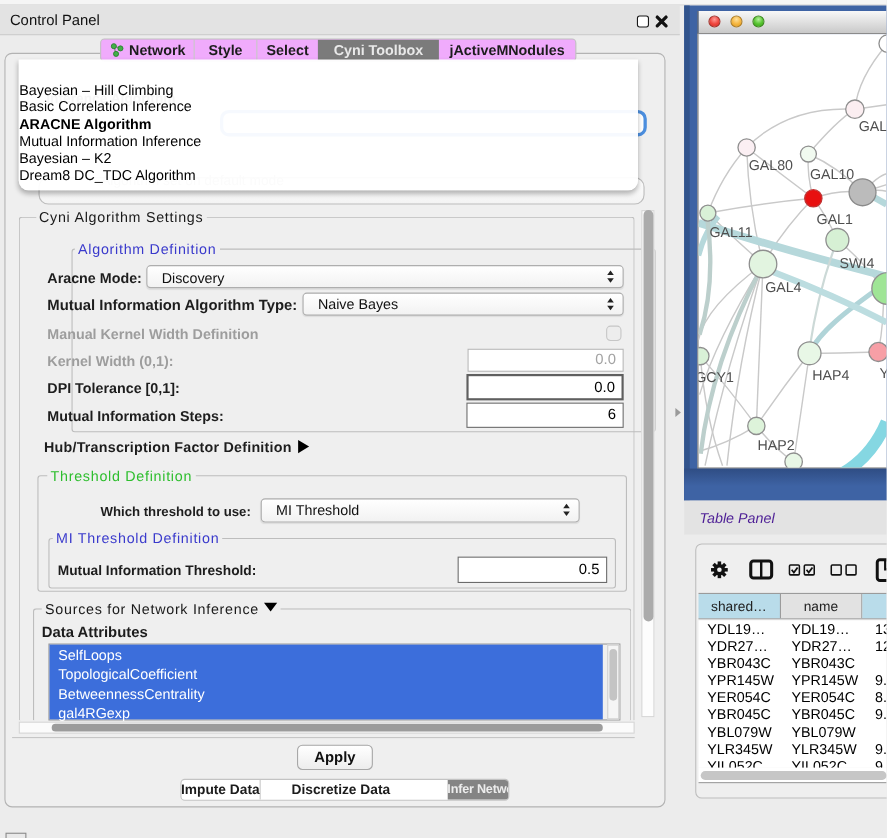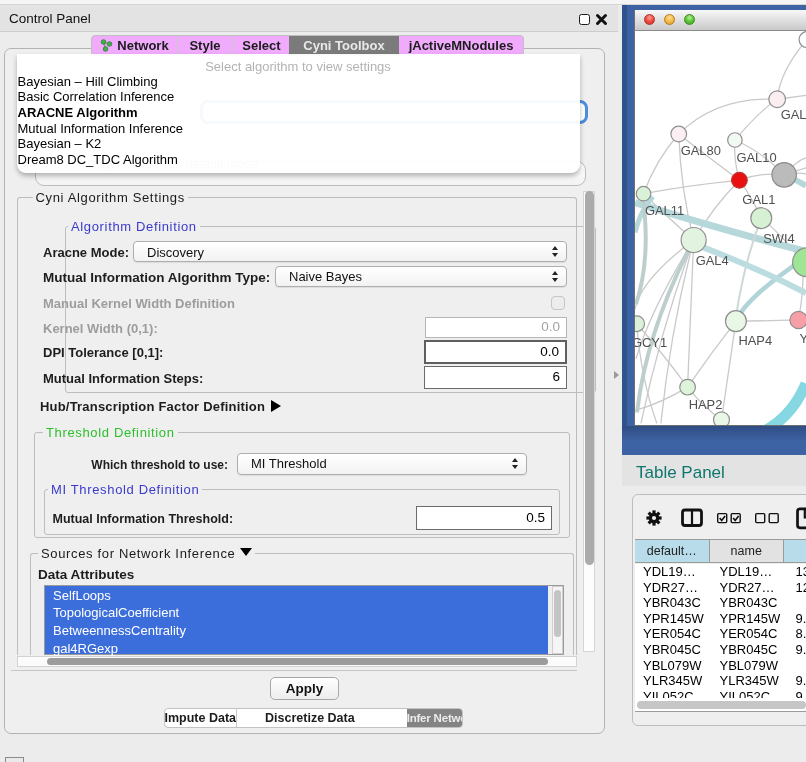--- a/index.html
+++ b/index.html
@@ -46,21 +46,20 @@
   <div style="width:110px;display:flex;align-items:center;justify-content:center;font-size:13px;font-weight:bold;color:#e9e9e9;background:#7b7b7b;">Cyni Toolbox</div>
   <div style="width:124px;display:flex;align-items:center;justify-content:center;font-size:13px;font-weight:bold;color:#1c1c1c;">jActiveMNodules</div>
 </div>
 
 <div class="abs" style="left:42px;top:83px;font-size:12.5px;font-weight:bold;color:#555;z-index:1;">Inference Algorithm</div>
 <div class="abs" style="left:200px;top:100px;width:388px;height:24px;border:3px solid #4b8ede;border-radius:8px;background:#fff;z-index:1;"></div>
 <div class="abs" style="left:35px;top:161px;width:551px;height:25px;border:1px solid #bdbdbd;border-radius:9px;background:linear-gradient(#fdfdfd,#f3f3f3);z-index:1;"></div>
 <div class="abs" style="left:92px;top:157px;font-size:12.5px;color:#a8a8a8;z-index:1;">Algorithm set on default mode</div>
 
 <div class="abs" style="left:16.5px;top:54px;width:563px;height:119px;background:rgba(255,255,255,0.95);border-radius:0 0 9px 9px;box-shadow:0 3px 5px rgba(0,0,0,0.28);z-index:5;">
-  <div style="position:absolute;top:5px;width:100%;text-align:center;font-size:13px;color:#b3b3b3;">Select algorithm to view settings</div>
   <div style="position:absolute;left:1px;top:19.5px;font-size:13px;color:#000;line-height:15.7px;">
     Bayesian – Hill Climbing<br>
     Basic Correlation Inference<br>
     <b>ARACNE Algorithm</b><br>
     Mutual Information Inference<br>
     Bayesian – K2<br>
     Dream8 DC_TDC Algorithm
   </div>
 </div>
 
@@ -221,21 +220,21 @@
     <text x="631" y="348.5">GCY1</text>
     <text x="738" y="346.5">HAP4</text>
     <text x="799.5" y="344.5">Y</text>
     <text x="688" y="410.5">HAP2</text>
   </g>
 </svg>
 
 <div class="abs" style="left:622px;top:426px;width:184px;height:29px;background:linear-gradient(#2f4d84,#3e63a4 55%);"></div>
 
 <div class="abs" style="left:622px;top:455px;width:184px;height:31px;background:#e3e3e3;">
-  <div style="position:absolute;left:14px;top:8px;font-size:17px;color:#0f766e;">Table Panel</div>
+  <div style="position:absolute;left:14px;top:8px;font-size:13px;color:#4c1d95;font-style:italic;">Table Panel</div>
 </div>
 
 <div class="abs" style="left:631.5px;top:494px;width:180px;height:231.5px;background:#efefef;border:1px solid #bdbdbd;border-radius:6px;"></div>
 
 <svg class="abs" style="left:640px;top:503px;" width="166" height="30" viewBox="0 0 166 30">
 
   <g transform="translate(14,15)">
     <g fill="#111">
       <circle r="5.2"></circle>
       <g>
@@ -261,21 +260,21 @@
   <g fill="none" stroke="#111" stroke-width="1.4">
     <rect x="115.7" y="10.6" width="9" height="9" rx="1"></rect>
     <rect x="129.2" y="10.6" width="9" height="9" rx="1"></rect>
   </g>
 
   <rect x="157.5" y="5.8" width="22" height="19" rx="2.5" fill="none" stroke="#111" stroke-width="2.7"></rect>
     <path d="M164.8 7 v7.5 h5" fill="none" stroke="#111" stroke-width="2.2"></path>
 </svg>
 
 <div class="abs" style="left:635px;top:539px;width:171px;height:24px;border-top:1px solid #9b9b9b;border-bottom:1px solid #9b9b9b;display:flex;font-size:12.5px;color:#222;">
-  <div style="width:74.5px;background:#b9dcea;border-right:1px solid #9b9b9b;text-align:center;line-height:22px;">default…</div>
+  <div style="width:74.5px;background:#b9dcea;border-right:1px solid #9b9b9b;text-align:center;line-height:22px;">shared…</div>
   <div style="width:74.5px;background:#e2e2e2;border-right:1px solid #9b9b9b;text-align:center;line-height:22px;">name</div>
   <div style="flex:1;background:#b9dcea;"></div>
 </div>
 
 <div class="abs" style="left:635px;top:564px;width:171px;height:134px;background:#fff;overflow:hidden;font-size:13px;color:#000;">
   <div style="position:absolute;left:8px;top:0;line-height:15.6px;">YDL19…<br>YDR27…<br>YBR043C<br>YPR145W<br>YER054C<br>YBR045C<br>YBL079W<br>YLR345W<br>YIL052C</div>
   <div style="position:absolute;left:84.5px;top:0;line-height:15.6px;">YDL19…<br>YDR27…<br>YBR043C<br>YPR145W<br>YER054C<br>YBR045C<br>YBL079W<br>YLR345W<br>YIL052C</div>
   <div style="position:absolute;left:160.5px;top:0;line-height:15.6px;">13<br>12<br>&nbsp;<br>9.<br>8.<br>9.<br>&nbsp;<br>9.<br>9.</div>
 </div>
 

